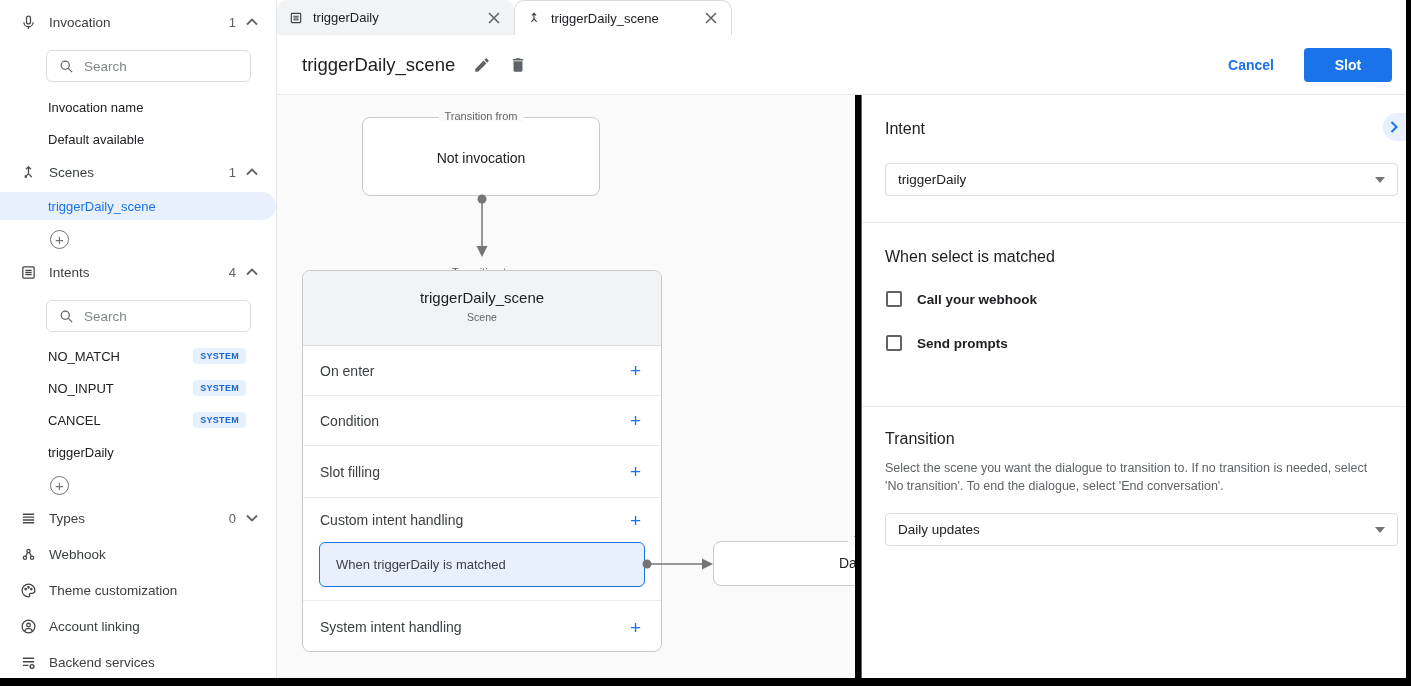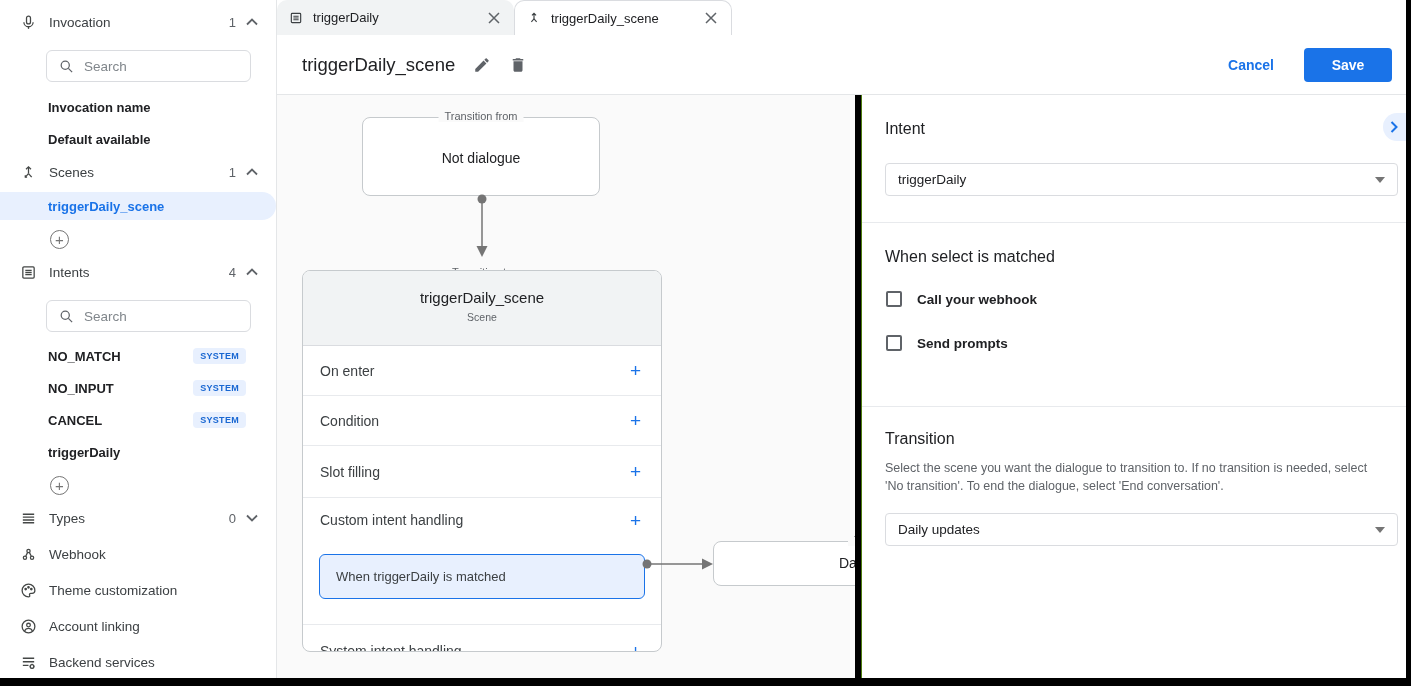--- a/index.html
+++ b/index.html
@@ -10,21 +10,21 @@
   .edge-bottom { position:absolute; left:0; top:678px; width:1411px; height:8px; background:#000; z-index:50; }
 
   
   .sidebar { position:absolute; left:0; top:0; width:277px; height:678px; background:#fff; border-right:1px solid #e4e6e8; }
   .side-row { position:absolute; left:0; width:276px; height:28px; display:flex; align-items:center; cursor:pointer; }
   .side-row .sicon { width:20px; height:20px; margin-left:18px; flex:0 0 auto; display:flex; align-items:center; justify-content:center; }
   .side-row .slabel { margin-left:11px; font-size:13.5px; color:#3c4043; }
   .side-row .scount { margin-left:auto; font-size:13px; color:#5f6368; }
   .side-row .schev { margin:0 18px 0 10px; display:flex; }
   .side-item { position:absolute; left:0; width:276px; height:28px; display:flex; align-items:center; cursor:pointer; }
-  .side-item .ilabel { margin-left:48px; font-size:13px; font-weight:bold; color:#202124; }
+  .side-item .ilabel { margin-left:48px; font-size:13px; font-weight:normal; color:#202124; }
   .side-item .badge { margin-left:auto; margin-right:30px; background:#e8f0fe; color:#1967d2; font-size:9px; font-weight:bold; letter-spacing:.3px; padding:3px 7px; border-radius:4px; }
   .side-item.selected { background:#e8f0fe; border-radius:0 16px 16px 0; }
   .side-item.selected .ilabel { color:#1a73e8; }
   .searchbox { position:absolute; left:46px; width:205px; height:32px; border:1px solid #dadce0; border-radius:6px; background:#fff; display:flex; align-items:center; }
   .searchbox input { border:none; outline:none; background:transparent; font-size:13.5px; color:#202124; width:140px; font-family:inherit; }
   .searchbox input::placeholder { color:#80868b; }
   .searchbox .mag { margin:0 10px 0 12px; display:flex; }
   .addbtn { position:absolute; left:50px; width:19px; height:19px; border:1.5px solid #757575; border-radius:50%; color:#757575; display:flex; align-items:center; justify-content:center; font-size:15px; line-height:1; cursor:pointer; background:#fff; }
 
   
@@ -54,21 +54,21 @@
   .to-head { height:75px; background:#f1f3f4; border-bottom:1px solid #dadce0; text-align:center; }
   .to-head .ttitle { padding-top:18px; font-size:15px; color:#202124; }
   .to-head .tsub { padding-top:5px; font-size:10.5px; color:#5f6368; }
   .srow { position:relative; border-bottom:1px solid #e8eaed; display:flex; align-items:center; }
   .srow .rlabel { margin-left:17px; font-size:14px; color:#3c4043; }
   .srow .plus { margin-left:auto; margin-right:20px; color:#1a73e8; font-size:19px; font-weight:400; cursor:pointer; line-height:1; }
   .custom-wrap { border-bottom:1px solid #e8eaed; }
   .crow { height:44px; display:flex; align-items:center; }
   .crow .rlabel { margin-left:17px; font-size:14px; color:#3c4043; }
   .crow .plus { margin-left:auto; margin-right:20px; color:#1a73e8; font-size:19px; cursor:pointer; line-height:1; }
-  .intent-item { margin:12px 16px; height:45px; background:#e8f0fe; border:1px solid #1a73e8; border-radius:6px; display:flex; align-items:center; cursor:pointer; }
+  .intent-item { margin:0 16px; height:45px; background:#e8f0fe; border:1px solid #1a73e8; border-radius:6px; display:flex; align-items:center; cursor:pointer; }
   .intent-item span { margin-left:16px; font-size:13px; color:#3c4043; }
   .custom-pad { height:13px; }
   .target-box { position:absolute; left:436px; top:446px; width:260px; height:45px; background:#fff; border:1px solid #c6cacd; border-radius:8px; }
   .target-box .legend { left:134px; }
   .target-content { position:absolute; left:125px; top:13px; font-size:14px; color:#202124; }
   .connector { position:absolute; pointer-events:none; }
 
   
   .panel { position:absolute; left:585px; top:95px; width:544px; height:583px; background:#fff; }
   .panel-h { position:absolute; left:23px; font-size:16px; color:#202124; }
@@ -297,29 +297,29 @@
             <path d="M3 17.2V21h3.8L17.9 9.9l-3.8-3.8L3 17.2zM20.7 7.1c.4-.4.4-1 0-1.4l-2.4-2.4c-.4-.4-1-.4-1.4 0l-1.8 1.8 3.8 3.8 1.8-1.8z"></path>
           </svg>
       </span>
       <span class="tool-ic">
         <svg width="18" height="18" viewBox="0 0 24 24" fill="#5f6368">
             <path d="M6 19c0 1.1.9 2 2 2h8c1.1 0 2-.9 2-2V7H6v12zM19 4h-3.5l-1-1h-5l-1 1H5v2h14V4z"></path>
           </svg>
       </span>
       <div class="actions">
         <span class="cancel-btn">Cancel</span>
-        <button class="save-btn">Save</button>
+        <button class="save-btn">Slot</button>
       </div>
     </div>
 
     <div class="canvas">
 
       <div class="from-box">
         <span class="legend">Transition from</span>
-        <div class="from-content">Not dialogue</div>
+        <div class="from-content">Not invocation</div>
       </div>
 
       <svg class="connector" style="left:196px; top:98px;" width="18" height="66">
         <circle cx="9" cy="6" r="4.5" fill="#757575"></circle>
         <line x1="9" y1="6" x2="9" y2="54" stroke="#757575" stroke-width="1.5"></line>
         <path d="M3.5 53 L14.5 53 L9 64 Z" fill="#757575"></path>
       </svg>
 
       <div class="to-legend">
         <span>Transition to</span>

